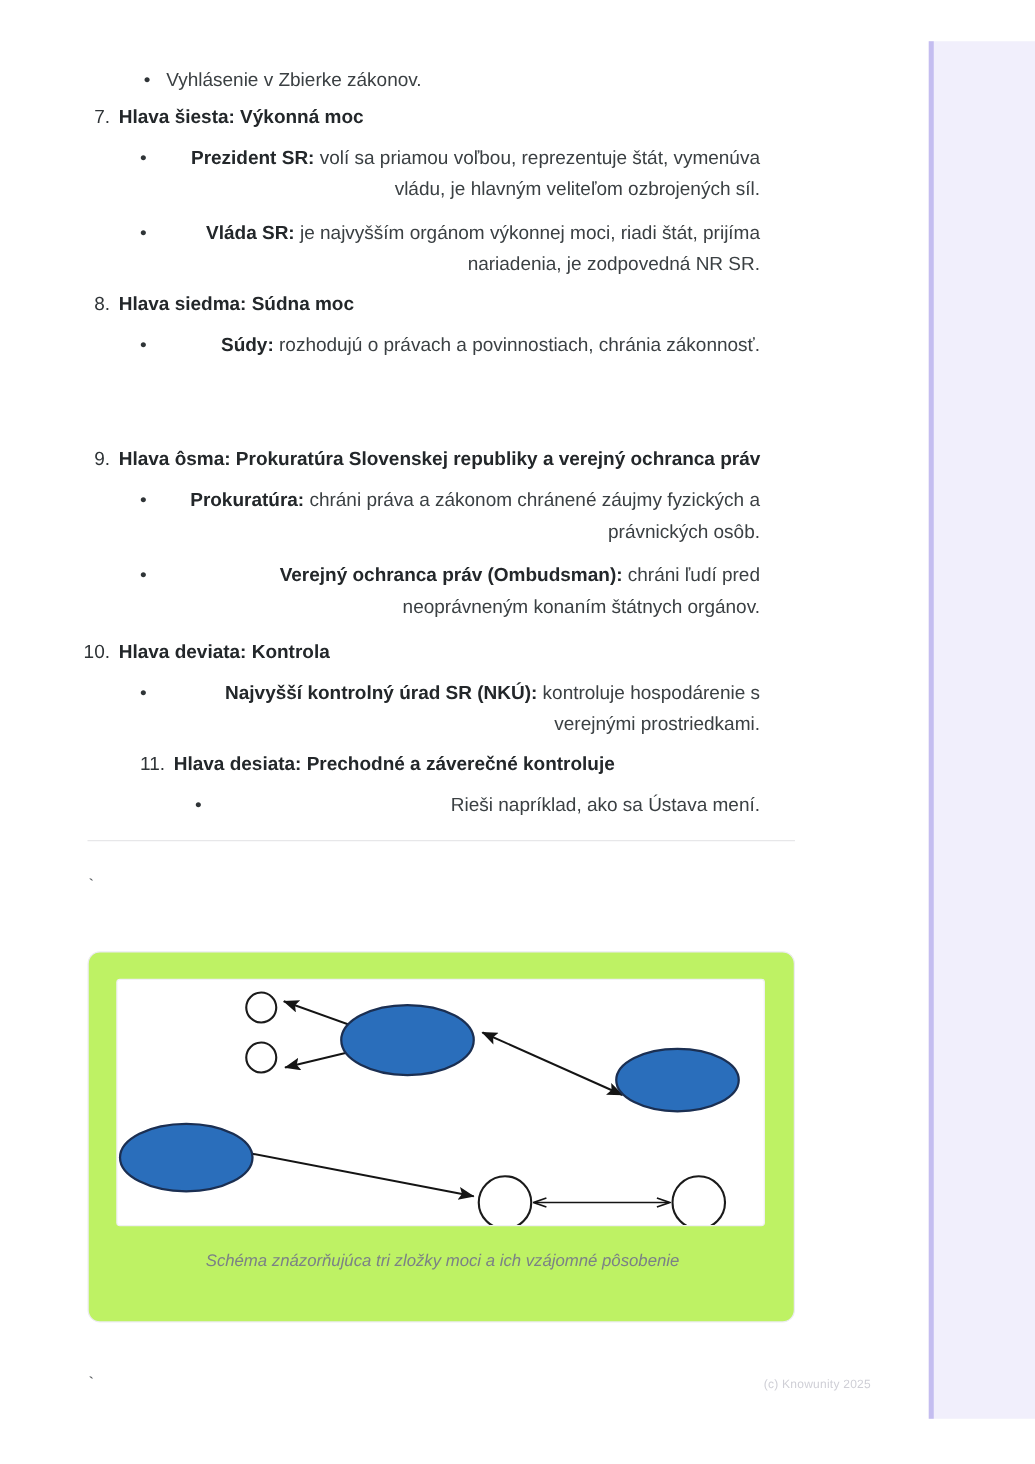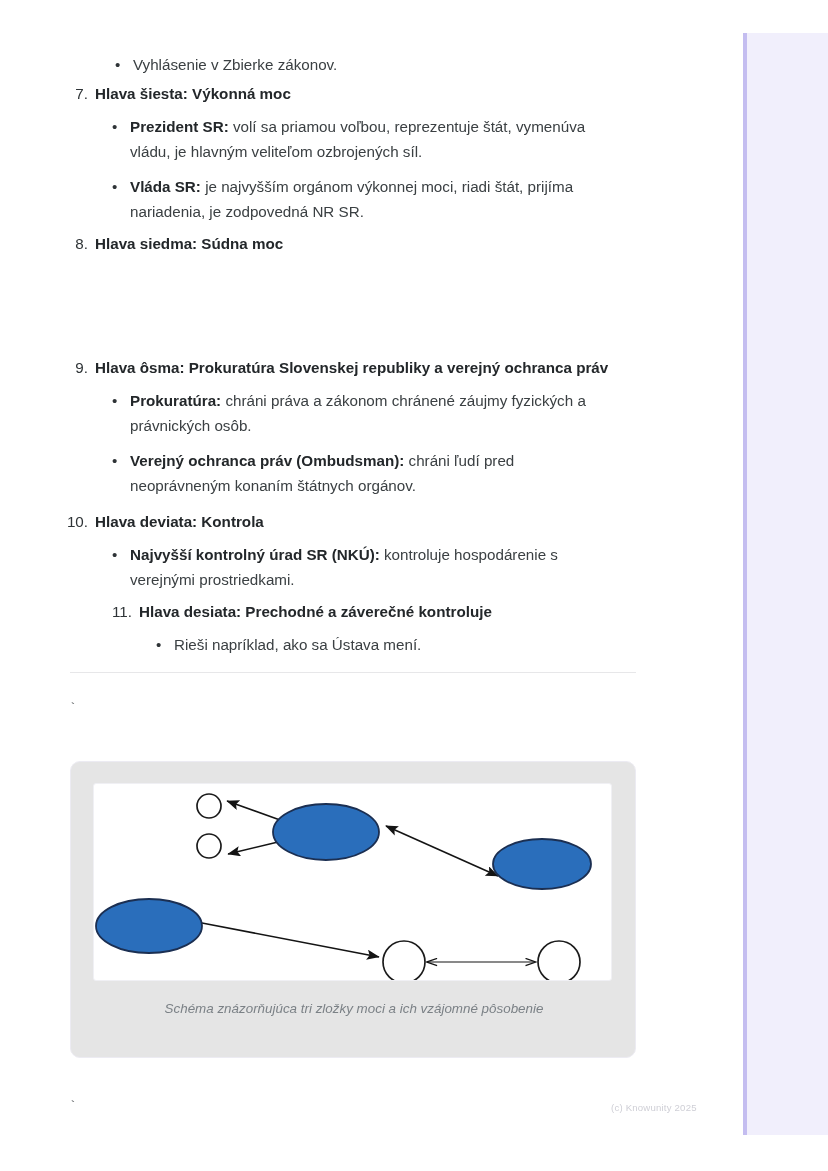--- a/index.html
+++ b/index.html
@@ -111,21 +111,21 @@
   
   .prelist {
     position: absolute;
     left: 95px;
     top: 40px;
     width: 560px;
   }
   .prelist li.bullet { margin-top: 0; }
 
   
-  .olitem ul.sub { margin-left: 9px; margin-top: 2px; }
+  .olitem ul.sub { margin-left: 9px; margin-top: 2px; text-align: right; }
 
   
   .block { position: absolute; width: 620px; }
   #blk7  { left: 0; top: 82px; }
   #blk8  { left: 0; top: 232px; }
   #blk9  { left: 0; top: 356px; }
   #blk10 { left: 0; top: 510px; }
   #blk11 { left: 0; top: 600px; padding-left: 44px; }
 
   
@@ -149,21 +149,21 @@
   #tick-top    { left: 69px; top: 702px; }
   #tick-bottom { left: 69px; top: 1100px; }
 
   
   .figure-card {
     position: absolute;
     left: 70px;
     top: 761px;
     width: 566px;
     height: 297px;
-    background: #e5e5e5;
+    background: #bef264;
     border: 1px solid #ecebf2;
     border-radius: 10px;
   }
 
   .figure-canvas {
     position: absolute;
     left: 22px;
     top: 21px;
     width: 519px;
     height: 198px;
@@ -230,20 +230,23 @@
         </li>
       </ol>
     </div>
 
     <div class="block" id="blk8">
       <ol class="outline">
         <li class="olitem">
           <span class="num">8.</span>
           <span class="heading">Hlava siedma: Súdna moc</span>
           <ul class="sub">
+            <li class="bullet">
+              <span class="lead">Súdy:</span><span> rozhodujú o právach a povinnostiach, chránia zákonnosť.</span>
+            </li>
           </ul>
         </li>
       </ol>
     </div>
 
     <div class="block" id="blk9">
       <ol class="outline">
         <li class="olitem">
           <span class="num">9.</span>
           <span class="heading">Hlava ôsma: Prokuratúra Slovenskej republiky a verejný ochranca práv</span>

